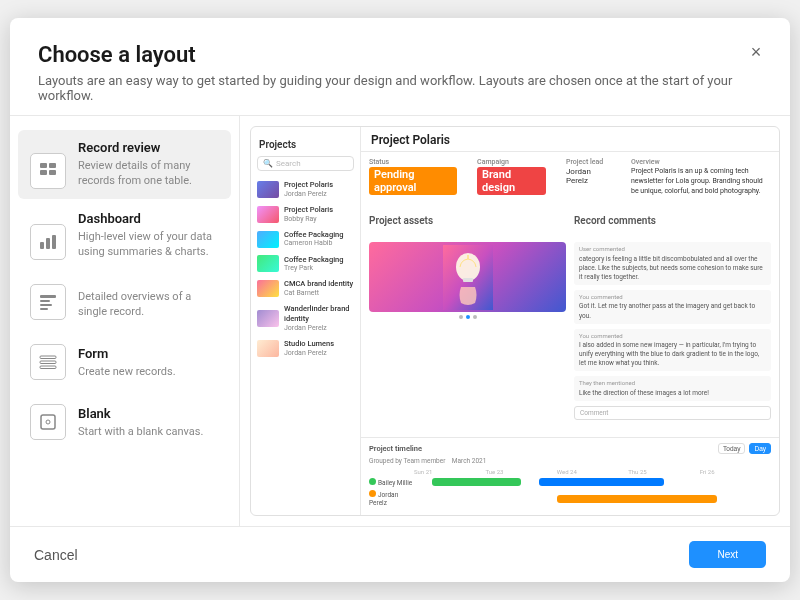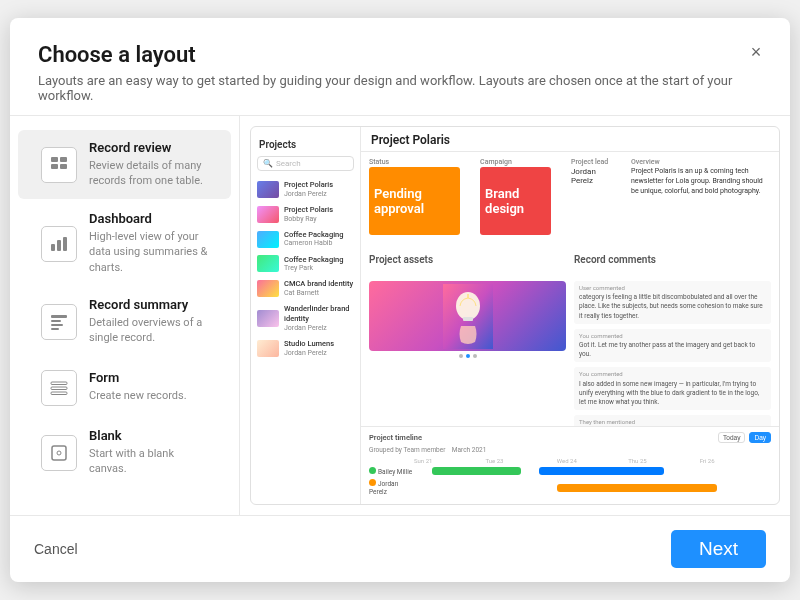--- a/index.html
+++ b/index.html
@@ -60,22 +60,22 @@
     }
     .layout-list {
       width: 230px;
       padding: 12px 0;
       border-right: 1px solid #e8e8e8;
       overflow-y: auto;
       flex-shrink: 0;
     }
     .layout-item {
       display: flex;
-      align-items: center;
-      padding: 10px 23px;
+      align-items: flex-end;
+      padding: 10px 12px;
       cursor: pointer;
       border-radius: 6px;
       margin: 2px 8px;
     }
     .layout-item.active {
       background: #f0f0f0;
     }
     .layout-icon {
       width: 36px;
       height: 36px;
@@ -192,23 +192,23 @@
       gap: 20px;
       margin-bottom: 19px;
       font-size: 8px;
       color: #555;
     }
     .meta-col {}
     .meta-label { font-size: 7px; color: #888; margin-bottom: 1px; font-weight: 500; }
     .meta-value { font-size: 8px; color: #333; }
     .badge {
       display: inline-block;
-      padding: 19px 5px;
+      padding: 1px 5px;
       border-radius: 3px;
-      font-size: 13px;
+      font-size: 11px;
       font-weight: 600;
     }
     .badge-orange { background: #ff8c00; color: #fff; }
     .badge-blue { background: #ef4444; color: #fff; }
     .assets-comments {
       display: flex;
       gap: 8px;
       flex: 1;
     }
     .assets-section {
@@ -313,21 +313,21 @@
       font-size: 14px;
       color: #555;
       cursor: pointer;
     }
     .next-btn {
       background: #1e90ff;
       color: #fff;
       border: none;
       border-radius: 5px;
       padding: 8px 28px;
-      font-size: 19px;
+      font-size: 10px;
       font-weight: 500;
       cursor: pointer;
     }
     .dot-user {
       width: 7px;
       height: 7px;
       border-radius: 50%;
       display: inline-block;
       margin-right: 2px;
     }
@@ -379,21 +379,20 @@
       <div class="layout-item">
         <div class="layout-icon">
           <svg viewBox="0 0 18 18" fill="none">
             <rect x="1" y="2" width="16" height="3" rx="1" fill="#888"></rect>
             <rect x="1" y="7" width="10" height="2" rx="1" fill="#888"></rect>
             <rect x="1" y="11" width="12" height="2" rx="1" fill="#888"></rect>
             <rect x="1" y="15" width="8" height="2" rx="1" fill="#888"></rect>
           </svg>
         </div>
         <div class="layout-text">
-          <div class="layout-name">Record summary</div>
           <div class="layout-desc">Detailed overviews of a single record.</div>
         </div>
       </div>
 
       <div class="layout-item">
         <div class="layout-icon">
           <svg viewBox="0 0 18 18" fill="none">
             <rect x="1" y="3" width="16" height="2.5" rx="1" stroke="#888" stroke-width="1" fill="none"></rect>
             <rect x="1" y="8" width="16" height="2.5" rx="1" stroke="#888" stroke-width="1" fill="none"></rect>
             <rect x="1" y="13" width="16" height="2.5" rx="1" stroke="#888" stroke-width="1" fill="none"></rect>

